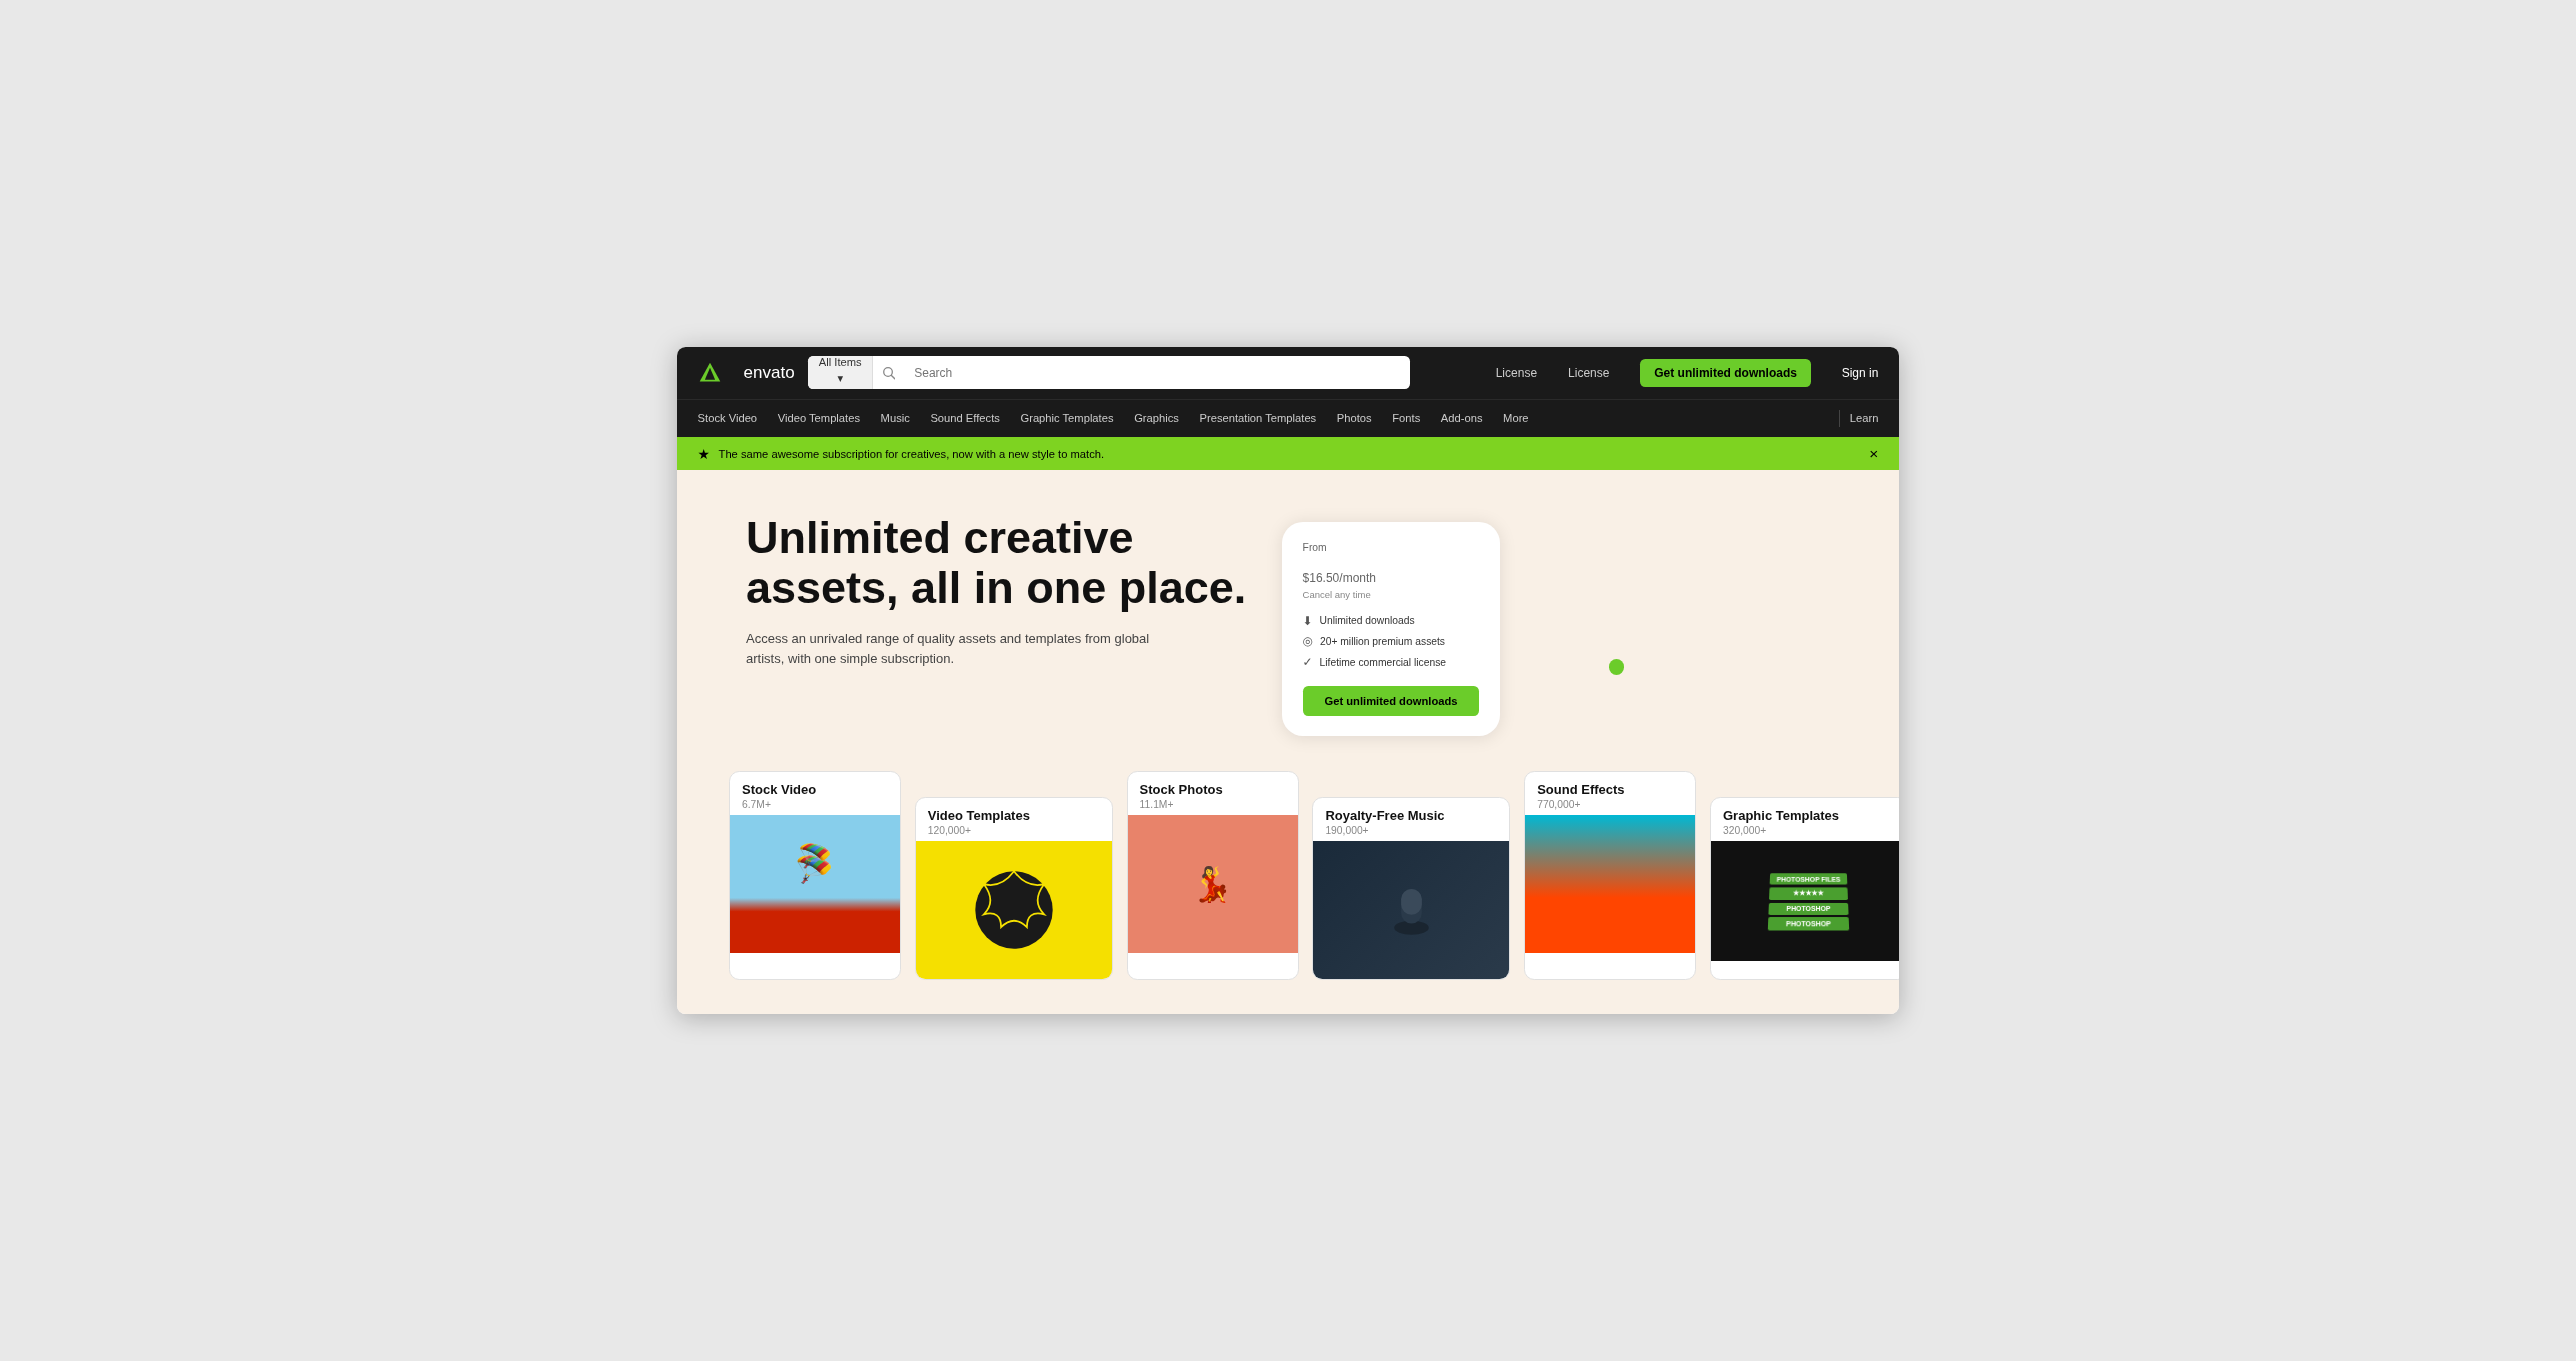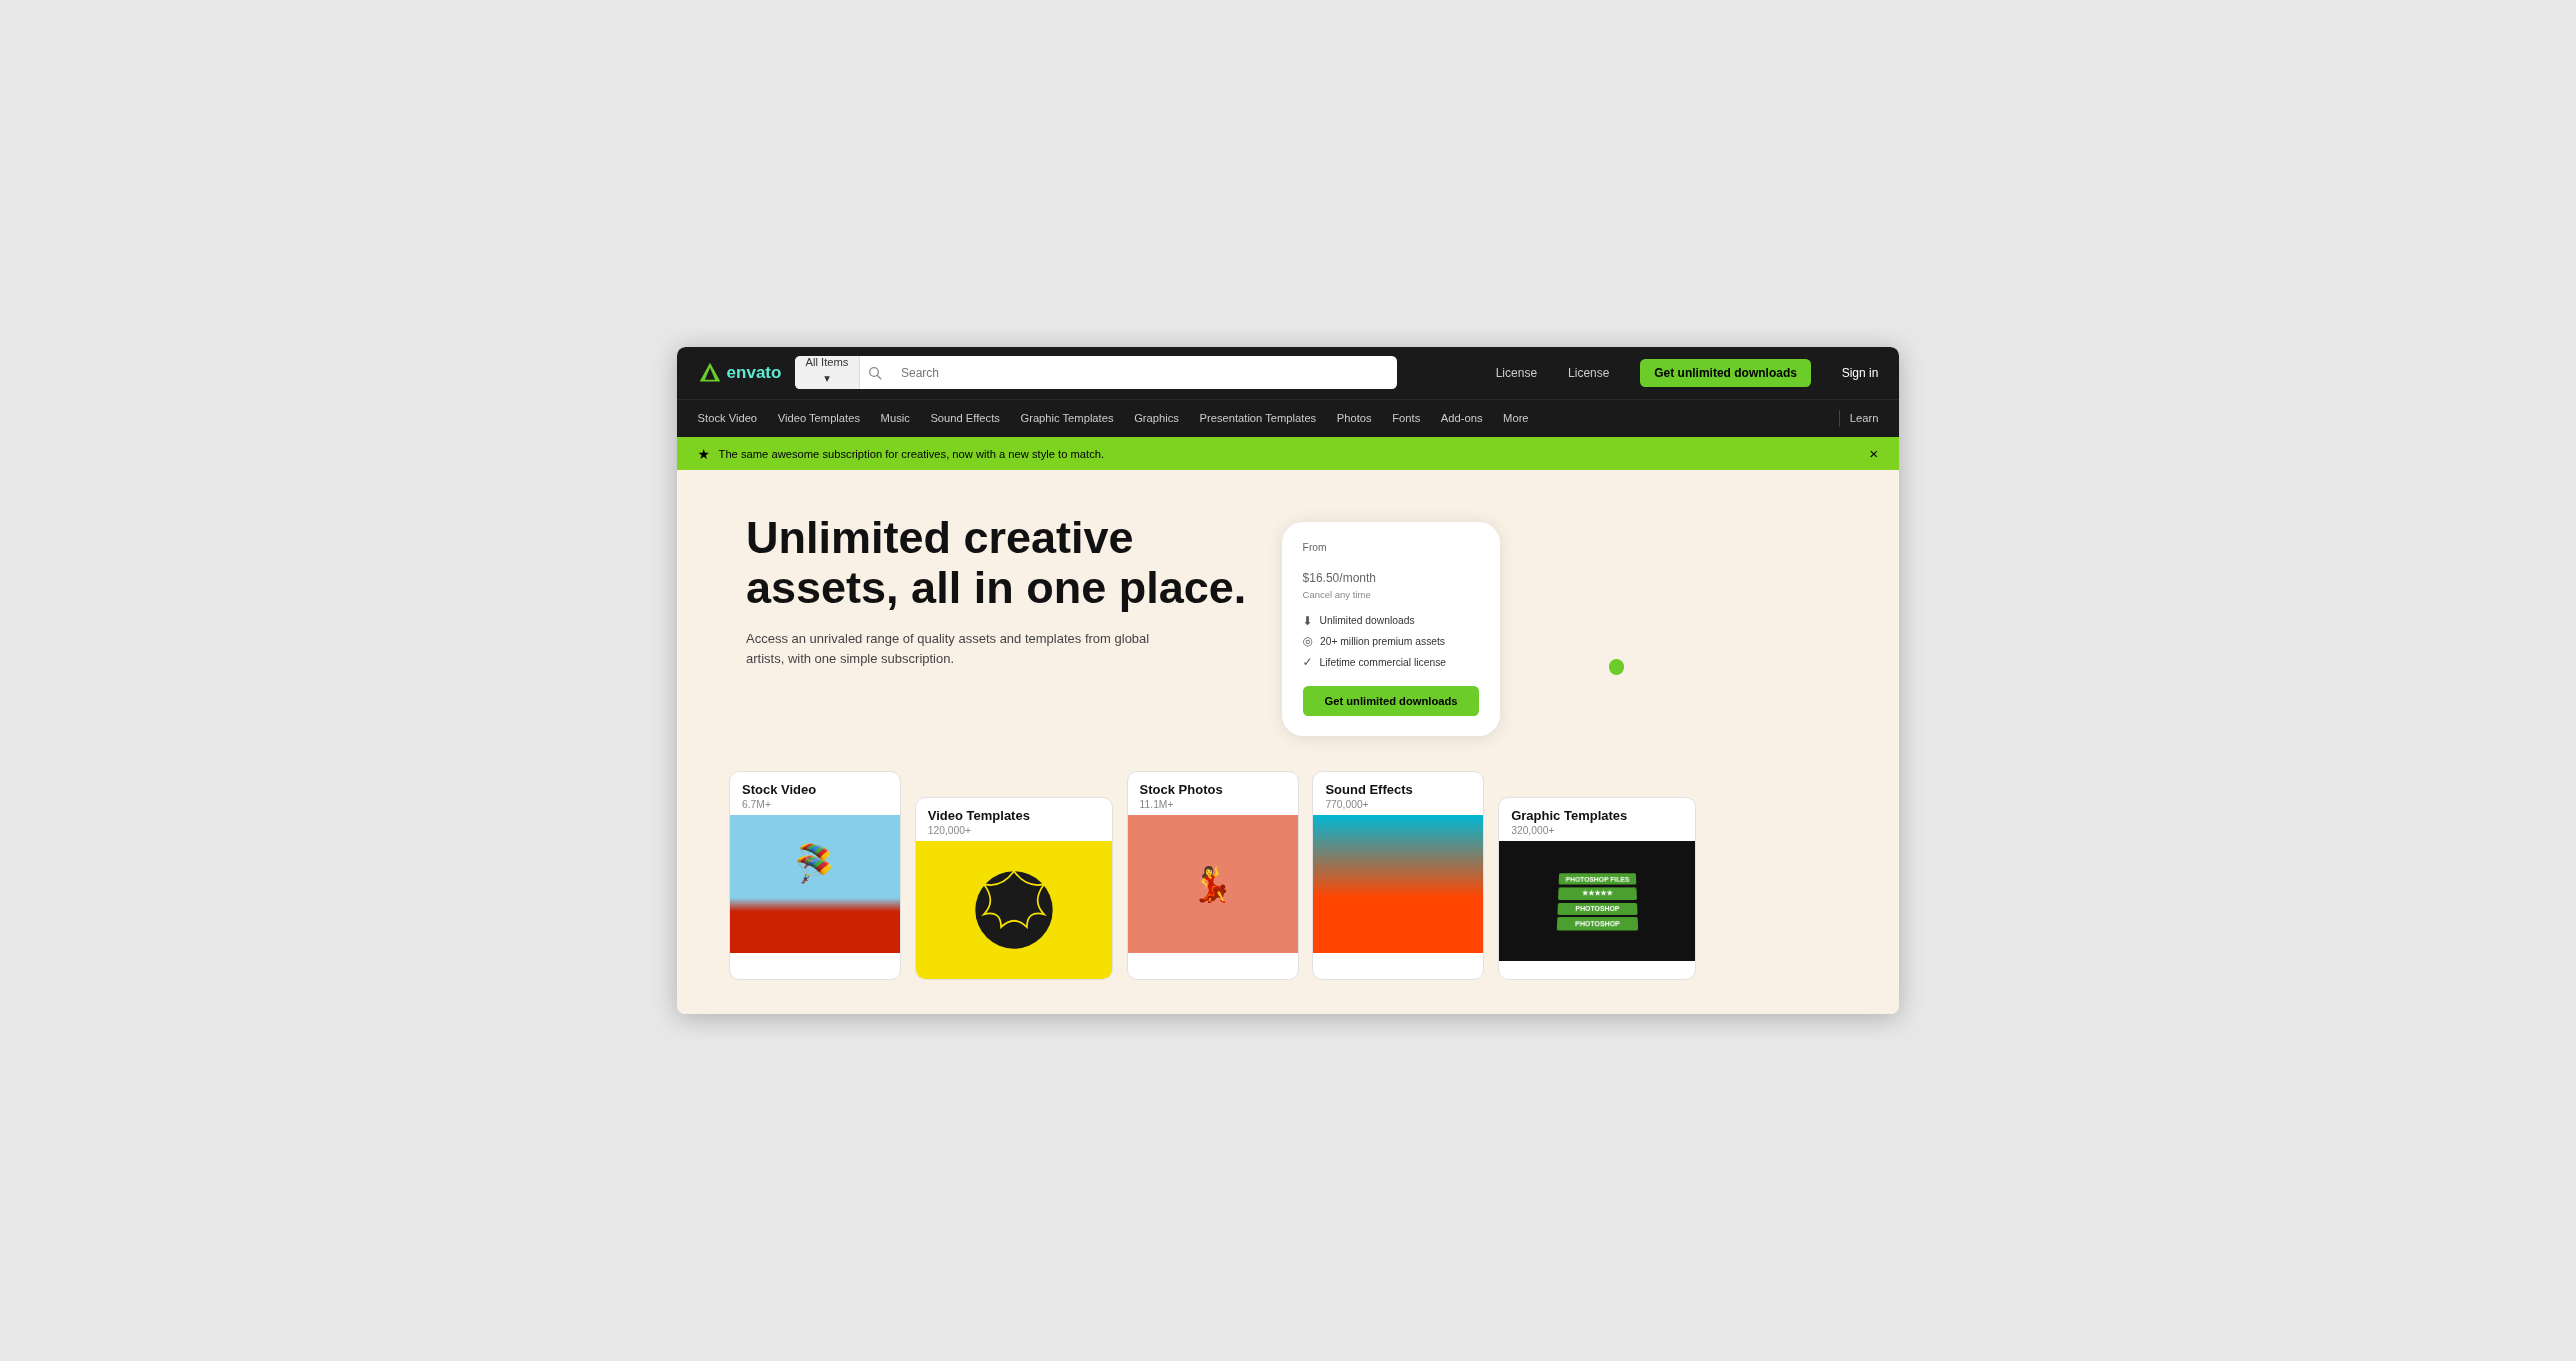--- a/index.html
+++ b/index.html
@@ -25,23 +25,23 @@
       background: #1a1a1a;
       padding: 0 20.6px;
       display: flex;
       align-items: center;
       height: 52px;
       gap: 13.8px;
     }
     .logo {
       display: flex;
       align-items: center;
-      gap: 5px;
-      color: #5eead4;
-      font-weight: 700;
+      gap: 22px;
+      color: #ffffff;
+      font-weight: 400;
       font-size: 17px;
       flex-shrink: 0;
     }
     .logo-icon {
       width: 24px;
       height: 24px;
     }
     .search-container {
       display: flex;
       align-items: center;
@@ -476,20 +476,33 @@
     </div>
 
     <div class="asset-card card-sm">
       <div class="card-label">
         <div class="card-title">Stock Photos</div>
         <div class="card-count">11.1M+</div>
       </div>
       <div class="img-pink-person">💃</div>
     </div>
 
+    <div class="asset-card card-md">
+      <div class="card-label">
+        <div class="card-title">Royalty-Free Music</div>
+        <div class="card-count">190,000+</div>
+      </div>
+      <div class="img-dark-silhouette">
+        <svg width="69" height="69" viewBox="0 0 80 80">
+          <ellipse cx="40" cy="60" rx="20" ry="8" fill="#1a2530"></ellipse>
+          <rect x="28" y="15" width="24" height="40" rx="12" fill="#2a3a4a"></rect>
+          <rect x="28" y="15" width="24" height="30" rx="12" fill="#3a4a5a"></rect>
+        </svg>
+      </div>
+    </div>
 
     <div class="asset-card card-sm">
       <div class="card-label">
         <div class="card-title">Sound Effects</div>
         <div class="card-count">770,000+</div>
       </div>
       <div class="img-red-smoke"></div>
     </div>
 
     <div class="asset-card card-md">

